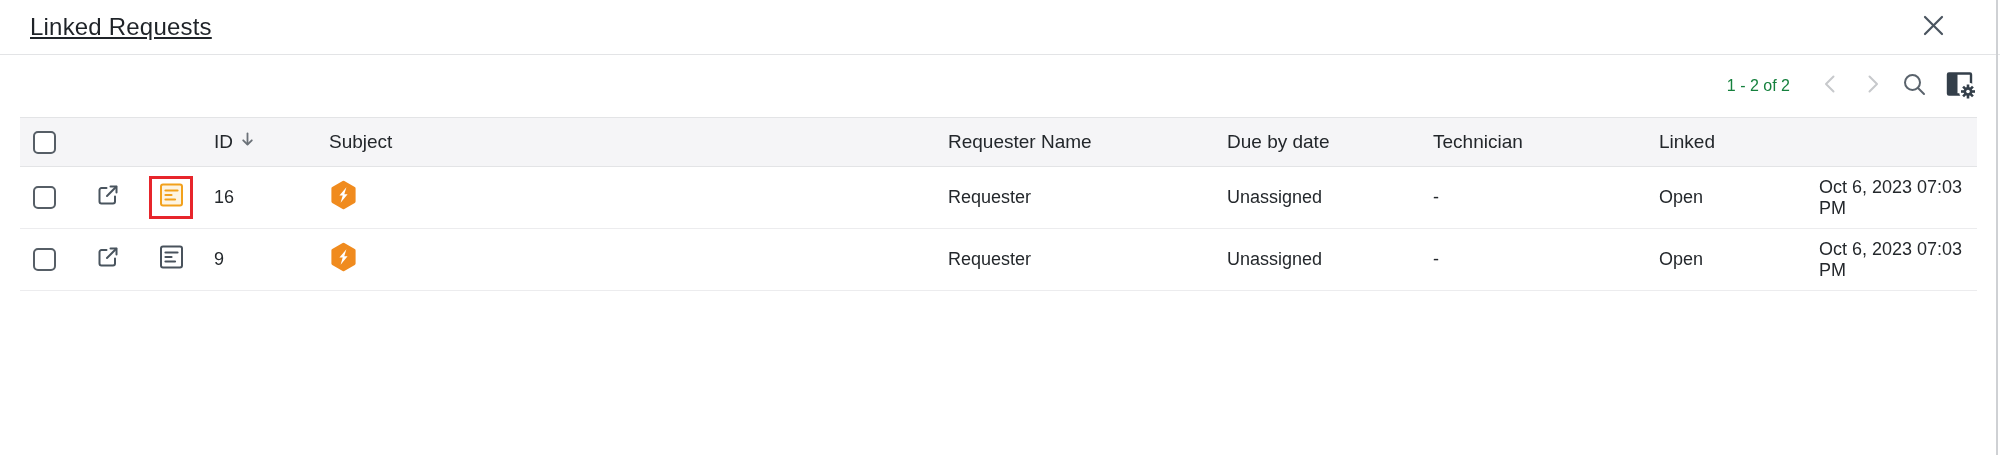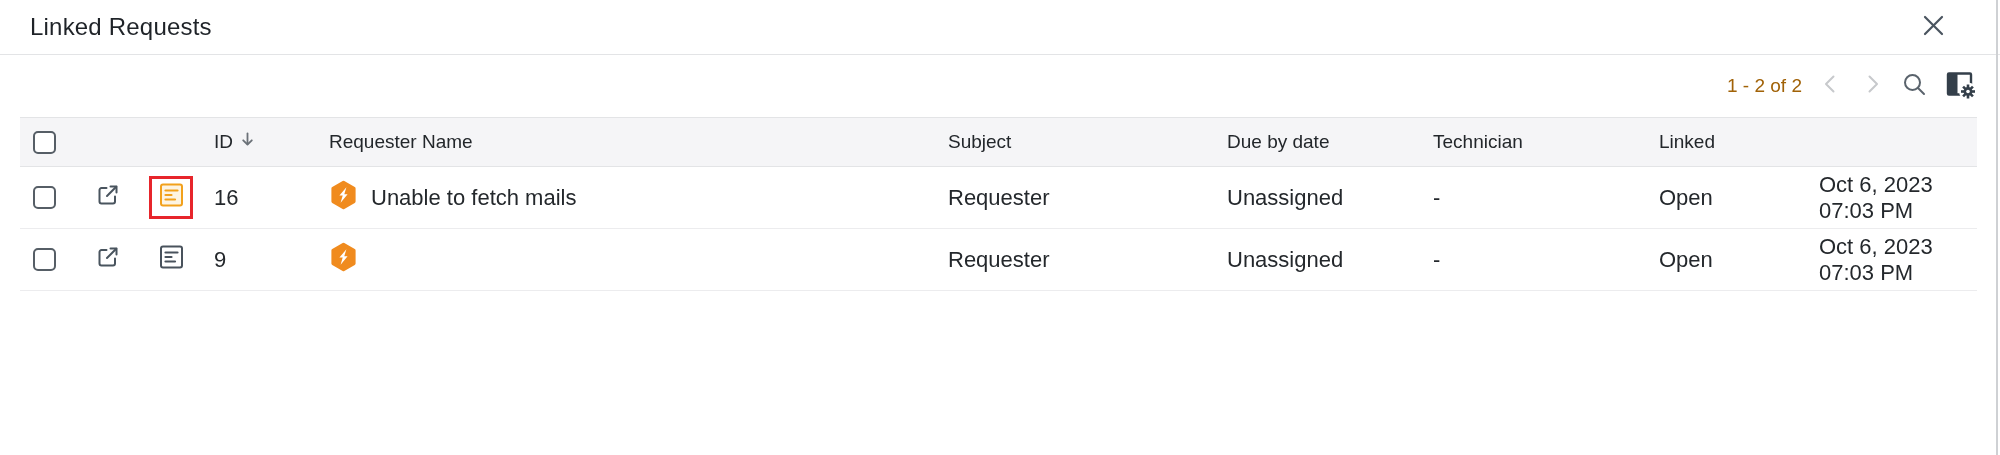--- a/index.html
+++ b/index.html
@@ -17,48 +17,48 @@
     background:#cfd1d4;
   }
 
   
   .titlebar {
     height:55px; display:flex; align-items:center;
     justify-content:space-between;
     padding:0 30px 0 30px;
     border-bottom:1px solid #e3e4e6;
   }
-  .title { font-size:24px; font-weight:500; color:#1f2328; letter-spacing:.2px; }
+  .title { font-size:24px; font-weight:500; color:#1f2328; letter-spacing:.2px;text-decoration:underline; }
   .close-btn {
     width:30px; height:30px; display:flex; align-items:center; justify-content:center;
     cursor:pointer; margin-right:22px;
   }
 
   
   .toolbar {
     height:62px; display:flex; align-items:center; justify-content:flex-end;
     padding-right:23px; gap:17px;
   }
-  .count { font-size:19px; color:#a16207; margin-right:0; }
+  .count { font-size:16px; color:#15803d; margin-right:12px; }
   .tb-icon { display:flex; align-items:center; justify-content:center; cursor:pointer; }
 
   
   .table { margin-left:20px; width:1957px; }
   .grid-row {
     display:grid;
     grid-template-columns:56px 40px 62px 103px 607px 267px 194px 214px 148px 1fr;
     align-items:center;
     gap:12px;
   }
   .thead {
     height:50px; background:#f5f5f7;
     border-top:1px solid #e3e4e6; border-bottom:1px solid #e3e4e6;
     font-size:19px; color:#23272b;
   }
-  .trow { height:62px; border-bottom:1px solid #ececee; background:#fff; font-size:22px; }
+  .trow { height:62px; border-bottom:1px solid #ececee; background:#fff; font-size:18px; }
   .cell { display:flex; align-items:center; }
   .c-check { padding-left:13px; }
   .c-center { justify-content:center; }
   .id-head { display:flex; align-items:center; gap:7px; cursor:pointer; }
   .subject-cell { display:flex; align-items:center; gap:13px; }
 
   .checkbox {
     width:23px; height:23px; border:2px solid #565e66; border-radius:5px;
     background:#fff; cursor:pointer; flex:0 0 auto;
   }
@@ -143,22 +143,22 @@
         <span class="id-head">
           <span>ID</span>
           <span>
             <svg width="15" height="17" viewBox="0 0 15 17" fill="none" stroke="#6b7178" stroke-width="1.8" stroke-linecap="round" stroke-linejoin="round">
               <line x1="7.5" y1="2.5" x2="7.5" y2="13"></line>
               <polyline points="3.2,9.3 7.5,13.5 11.8,9.3"></polyline>
             </svg>
           </span>
         </span>
       </div>
+      <div class="cell">Subject</div>
       <div class="cell">Requester Name</div>
-      <div class="cell">Subject</div>
       <div class="cell">Due by date</div>
       <div class="cell">Technician</div>
       <div class="cell">Linked</div>
     </div>
 
     <div class="grid-row trow">
       <div class="cell c-check">
         <div class="checkbox"></div>
       </div>
       <div class="cell c-center">
@@ -185,21 +185,20 @@
         </div>
       </div>
       <div class="cell">16</div>
       <div class="cell subject-cell">
         <span>
           <svg width="29" height="30" viewBox="0 0 29 30">
             <polygon points="14.5,2.5 24.9,8.5 24.9,21.5 14.5,27.5 4.1,21.5 4.1,8.5" fill="#f08b1e" stroke="#f08b1e" stroke-width="3.4" stroke-linejoin="round"></polygon>
             <path d="M17.4 7.2 L10.4 15.6 L13.7 15.6 L11.6 22.8 L18.6 14.2 L15.3 14.2 Z" fill="#ffffff"></path>
           </svg>
         </span>
-        <span>Unable to fetch mails</span>
       </div>
       <div class="cell">Requester</div>
       <div class="cell">Unassigned</div>
       <div class="cell muted-dash">-</div>
       <div class="cell">Open</div>
       <div class="cell">Oct 6, 2023 07:03 PM</div>
     </div>
 
     <div class="grid-row trow">
       <div class="cell c-check">

